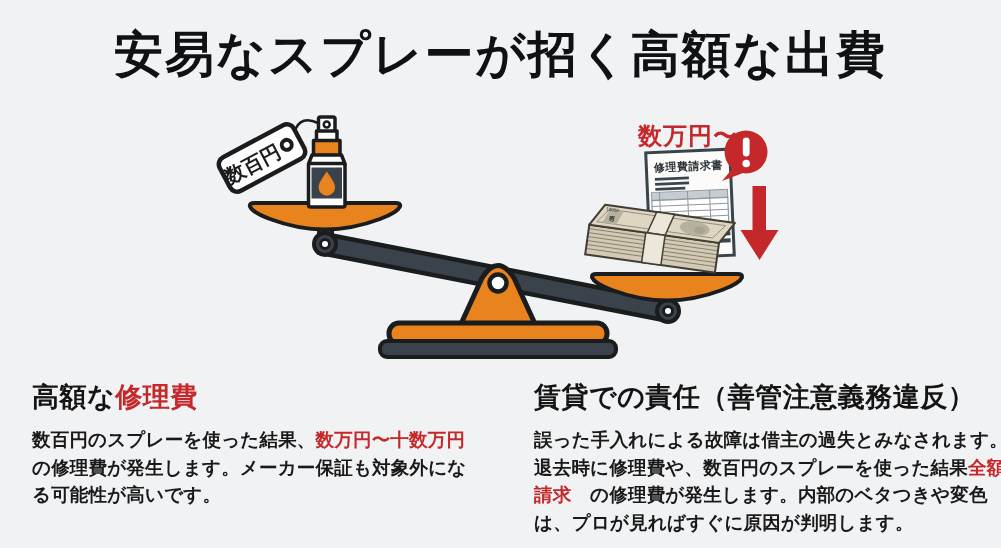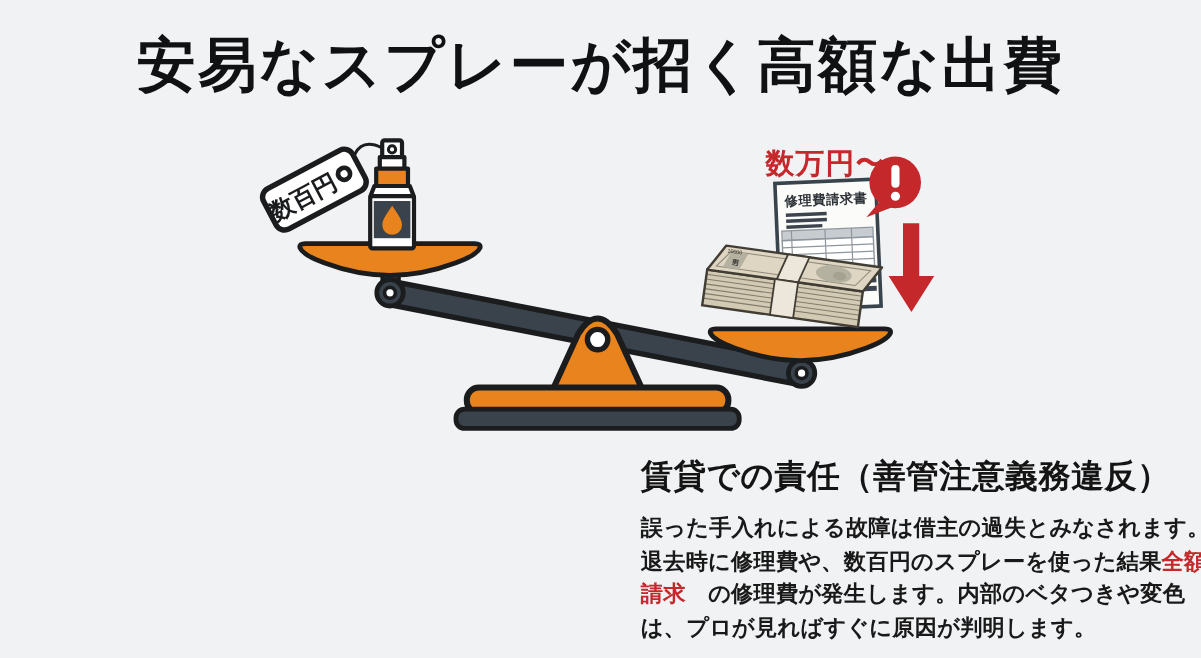--- a/index.html
+++ b/index.html
@@ -123,19 +123,23 @@
     <g>
       <circle cx="746" cy="152" r="21.5" fill="#C5282B"></circle>
       <path d="M 733 168 L 722 181 L 743 173 Z" fill="#C5282B"></path>
       <rect x="742.8" y="137.5" width="6.8" height="19" rx="3.4" fill="#FFFFFF"></rect>
       <circle cx="746.2" cy="163.5" r="3.8" fill="#FFFFFF"></circle>
     </g>
 
     <path d="M 752.5 186 L 766 186 L 766 230 L 778.5 230 L 759.5 260 L 740.5 230 L 752.5 230 Z" fill="#C5282B"></path>
   </svg>
 
+  <section class="col col-left">
+    <h2><span>高額な</span><span class="red">修理費</span></h2>
+    <p><span>数百円のスプレーを使った結果、</span><span class="red">数万円〜十数万円</span><span>の修理費が発生します。メーカー保証も対象外になる可能性が高いです。</span></p>
+  </section>
 
   <section class="col col-right">
     <h2>賃貸での責任（善管注意義務違反）</h2>
     <p><span>誤った手入れによる故障は借主の過失とみなされます。退去時に修理費や、数百円のスプレーを使った結果</span><span class="red">全額請求</span><span>　の修理費が発生します。内部のベタつきや変色は、プロが見ればすぐに原因が判明します。</span></p>
   </section>
 
 </div>
 
 </body></html>

